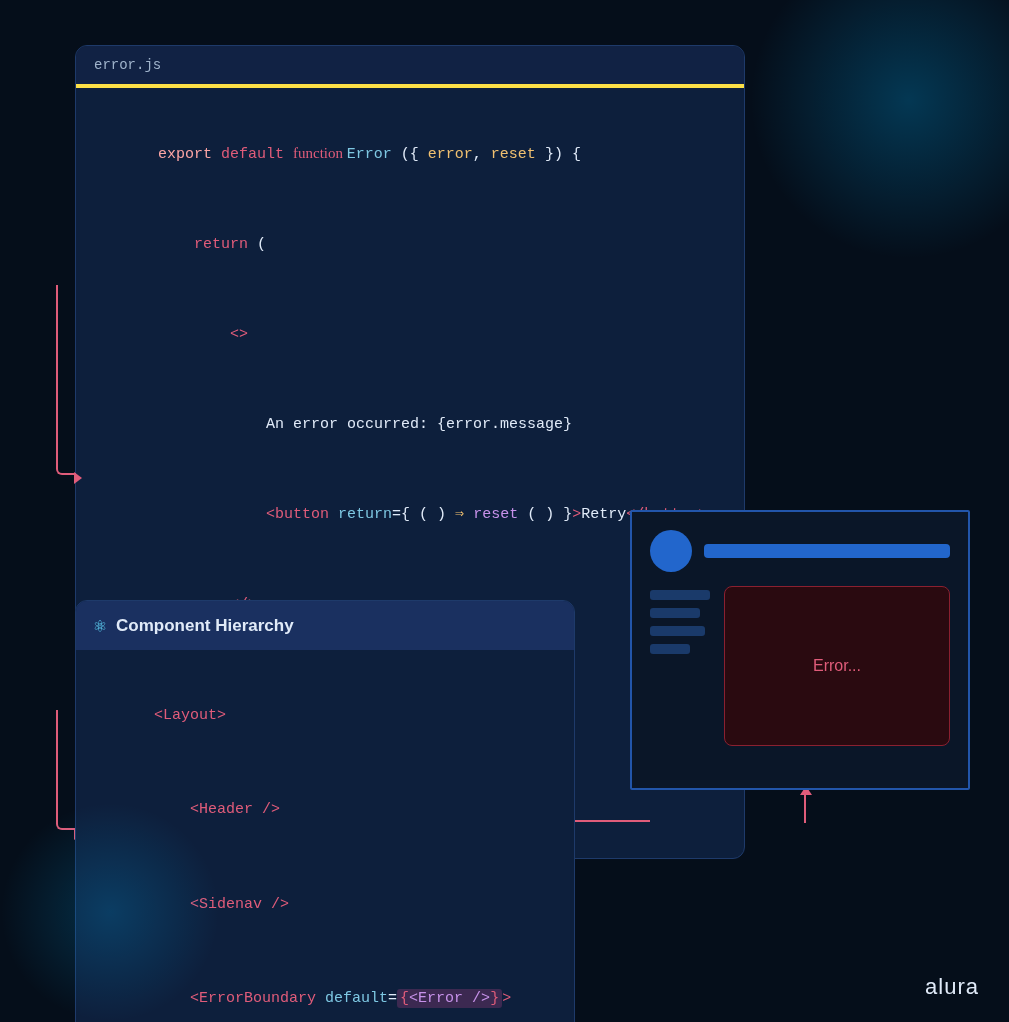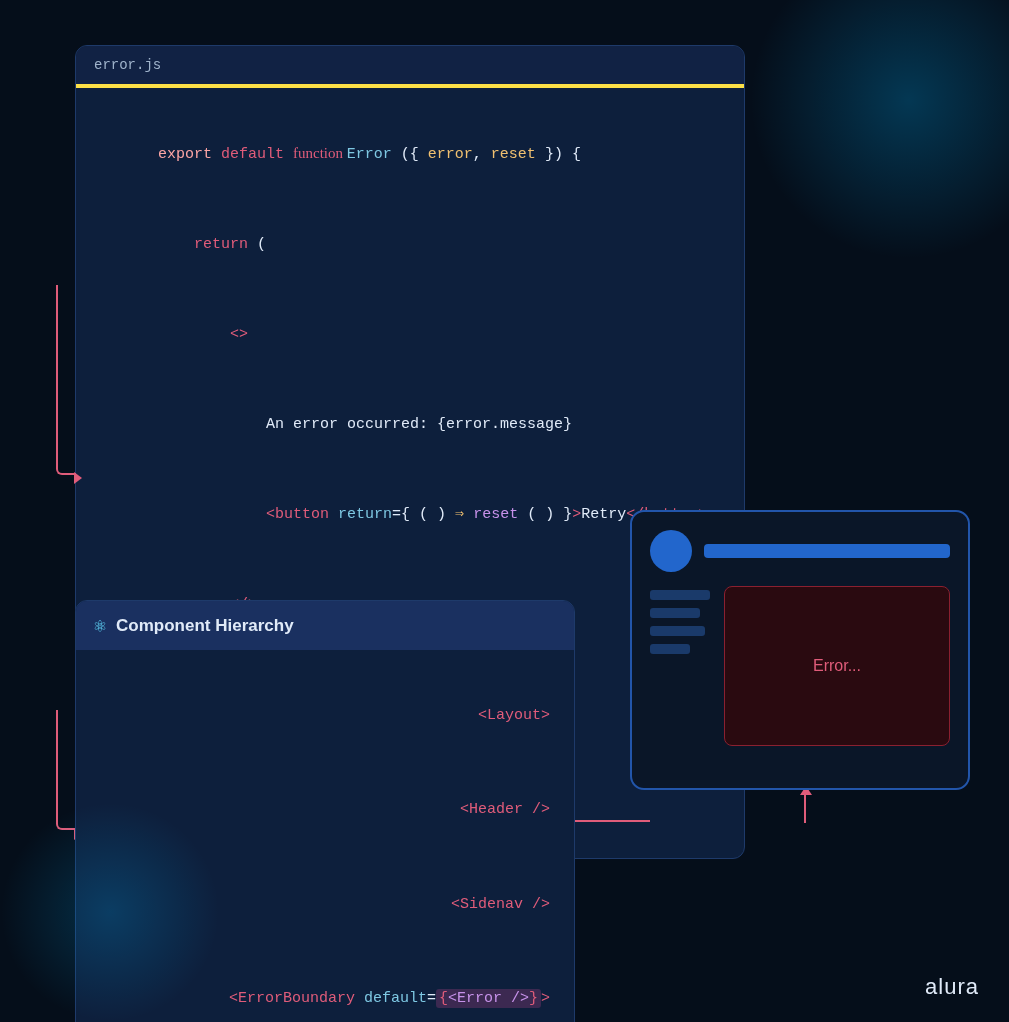--- a/index.html
+++ b/index.html
@@ -163,21 +163,20 @@
 
     .hierarchy-body {
       padding: 18px 24px 24px 24px;
       font-size: 15px;
       line-height: 2.1;
     }
 
     .h-line {
       display: block;
       white-space: pre;
-      text-align: right;
     }
 
     .h-tag { color: #e05c7a; }
     .h-attr { color: #7ec8e3; }
     .h-val { color: #e05c7a; }
     .h-highlight {
       background: rgba(150, 60, 120, 0.35);
       border-radius: 3px;
       padding: 1px 3px;
     }
@@ -195,21 +194,21 @@
 
     
     .ui-preview-card {
       position: absolute;
       top: 510px;
       left: 630px;
       width: 340px;
       height: 280px;
       background: #0a1628;
       border: 2px solid #2255aa;
-      border-radius: 14px;
+      border-radius: 2px;
       overflow: hidden;
       padding: 18px;
     }
 
     .ui-header-row {
       display: flex;
       align-items: center;
       gap: 12px;
       margin-bottom: 14px;
     }

